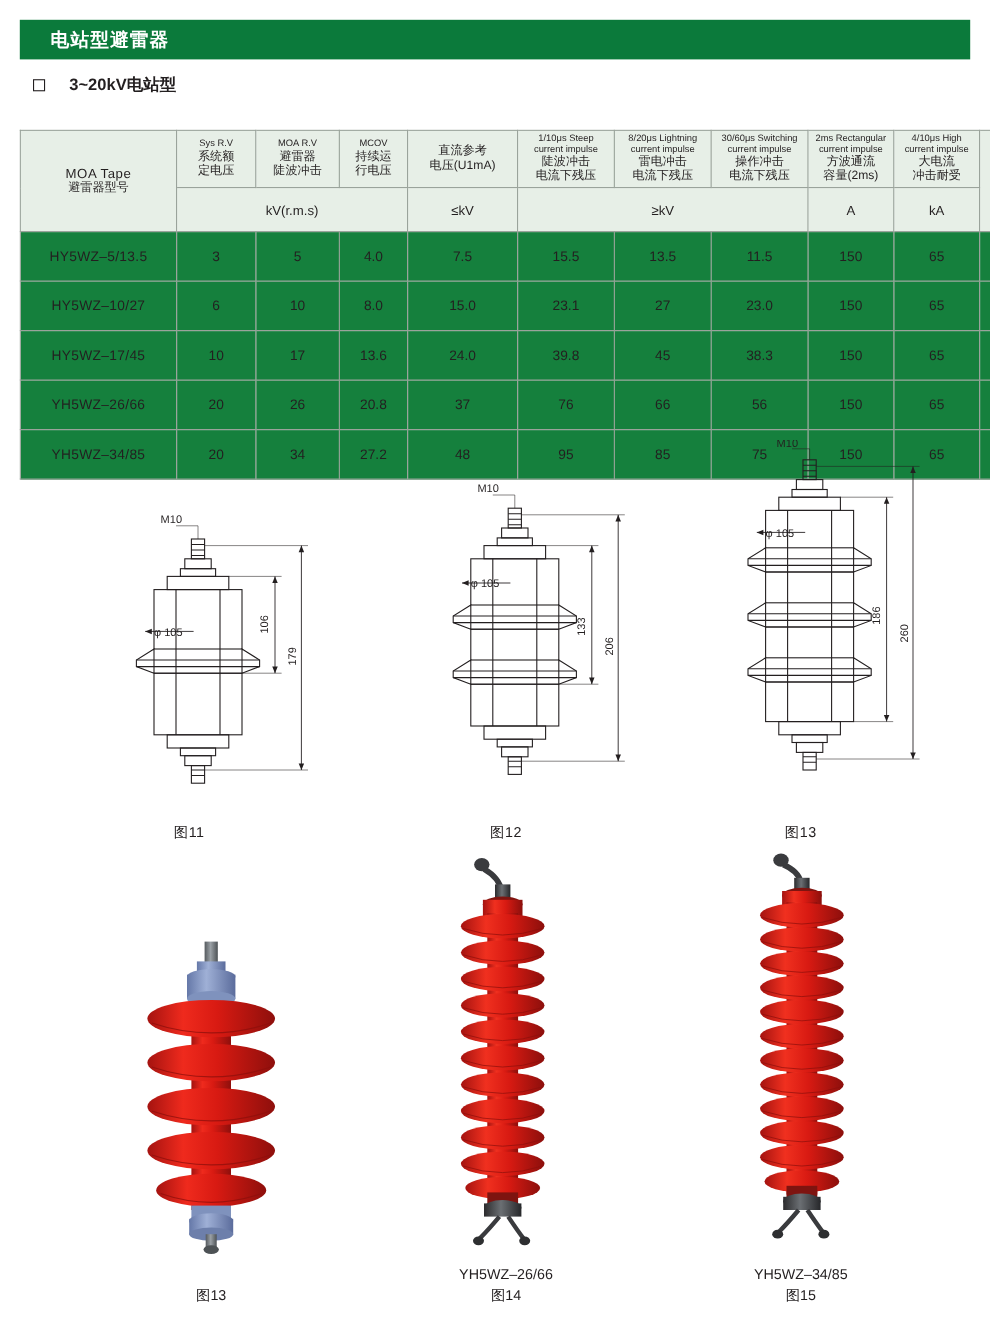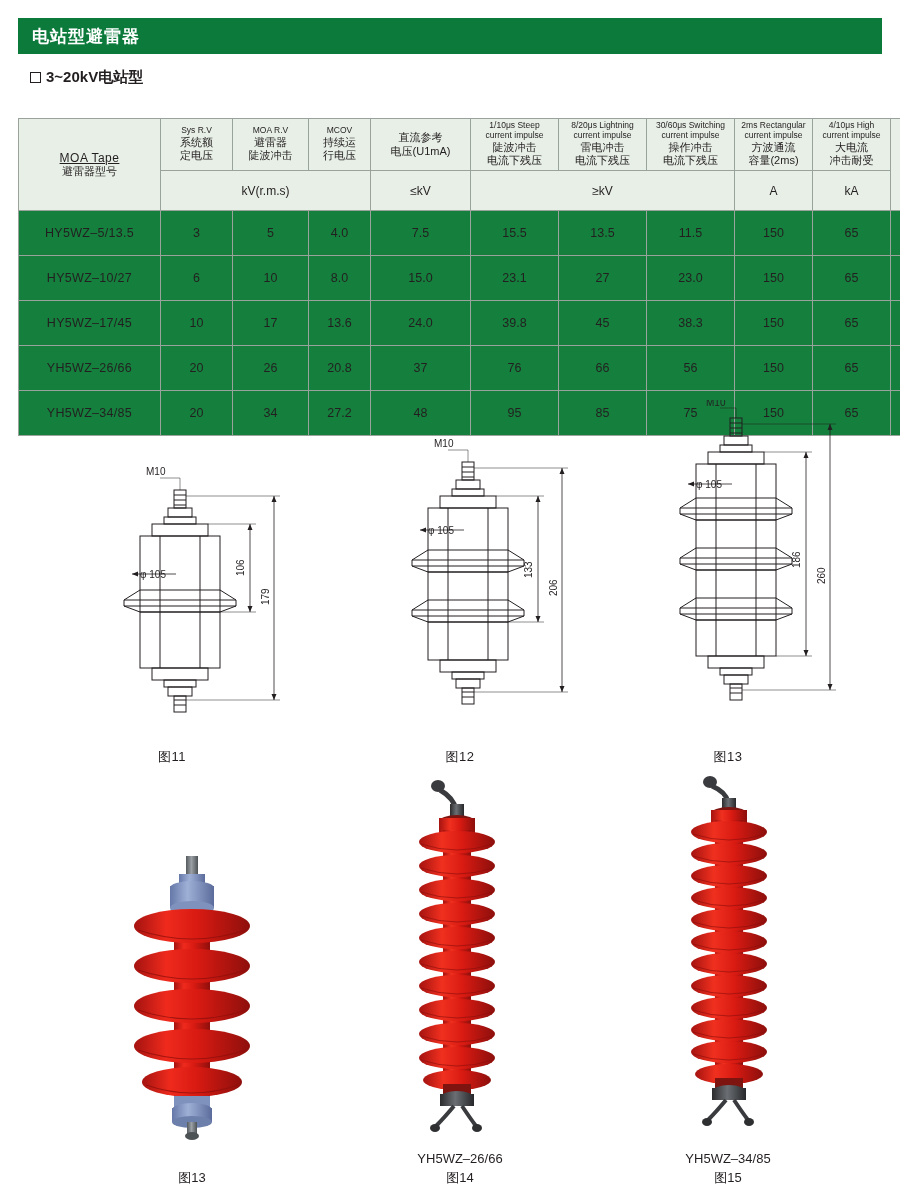--- a/index.html
+++ b/index.html
@@ -14,26 +14,26 @@
 
   
   .header-bar {
     position: absolute; left: 18px; top: 18px;
     width: 864px; height: 36px;
     background: #0b7a3b;
     display: flex; align-items: center;
   }
   .header-bar .title {
     color: #ffffff; font-size: 17px; font-weight: bold;
-    letter-spacing: 1px; padding-left: 14px;
+    letter-spacing: 1px; padding-left: 28px;
   }
 
   
   .sub-block { position: absolute; left: 30px; top: 68px; width: 850px; }
-  .sub-line1 { display: flex; align-items: center; gap: 5px; }
+  .sub-line1 { display: flex; align-items: center; gap: 22px; }
   .sq {
     width: 11px; height: 11px; border: 1px solid #231f20; background: #fff;
     display: inline-block;
   }
   .sub-title { font-size: 15px; font-weight: bold; }
   .sub-desc { font-size: 12.5px; margin-top: 8px; padding-left: 20px; letter-spacing: .2px; }
 
   
   .tbl-wrap { position: absolute; left: 18px; top: 118px; width: 864px; }
   table.spec {
@@ -41,21 +41,21 @@
     font-size: 11px; table-layout: fixed;
   }
   table.spec td, table.spec th {
     border: 1px solid #9aa39b;
     text-align: center; vertical-align: middle;
     padding: 2px 1px;
   }
   table.spec thead td { background: #e7efe7; }
   .hdr-en { font-size: 8.5px; line-height: 1.15; display: block; }
   .hdr-cn { font-size: 11px; line-height: 1.25; display: block; }
-  .hdr-moa { font-size: 12px; letter-spacing: .5px; text-decoration: underline; }
+  .hdr-moa { font-size: 12px; letter-spacing: .5px; }
   .unit-row td { height: 40px; font-size: 12px; background: #e7efe7; }
   .body-row td { height: 45px; font-size: 12.5px; background: #15803d; }
   .model-cell { text-align: center; font-size: 12.5px; letter-spacing: .3px; }
   .fig-no-cell { font-size: 11.5px; }
 
   
   .draw-area { position: absolute; left: 18px; top: 400px; width: 864px; height: 370px; }
   .draw-col { position: absolute; top: 0; width: 288px; height: 370px; }
   .draw-caption {
     position: absolute; bottom: 4px; width: 100%; text-align: center;

